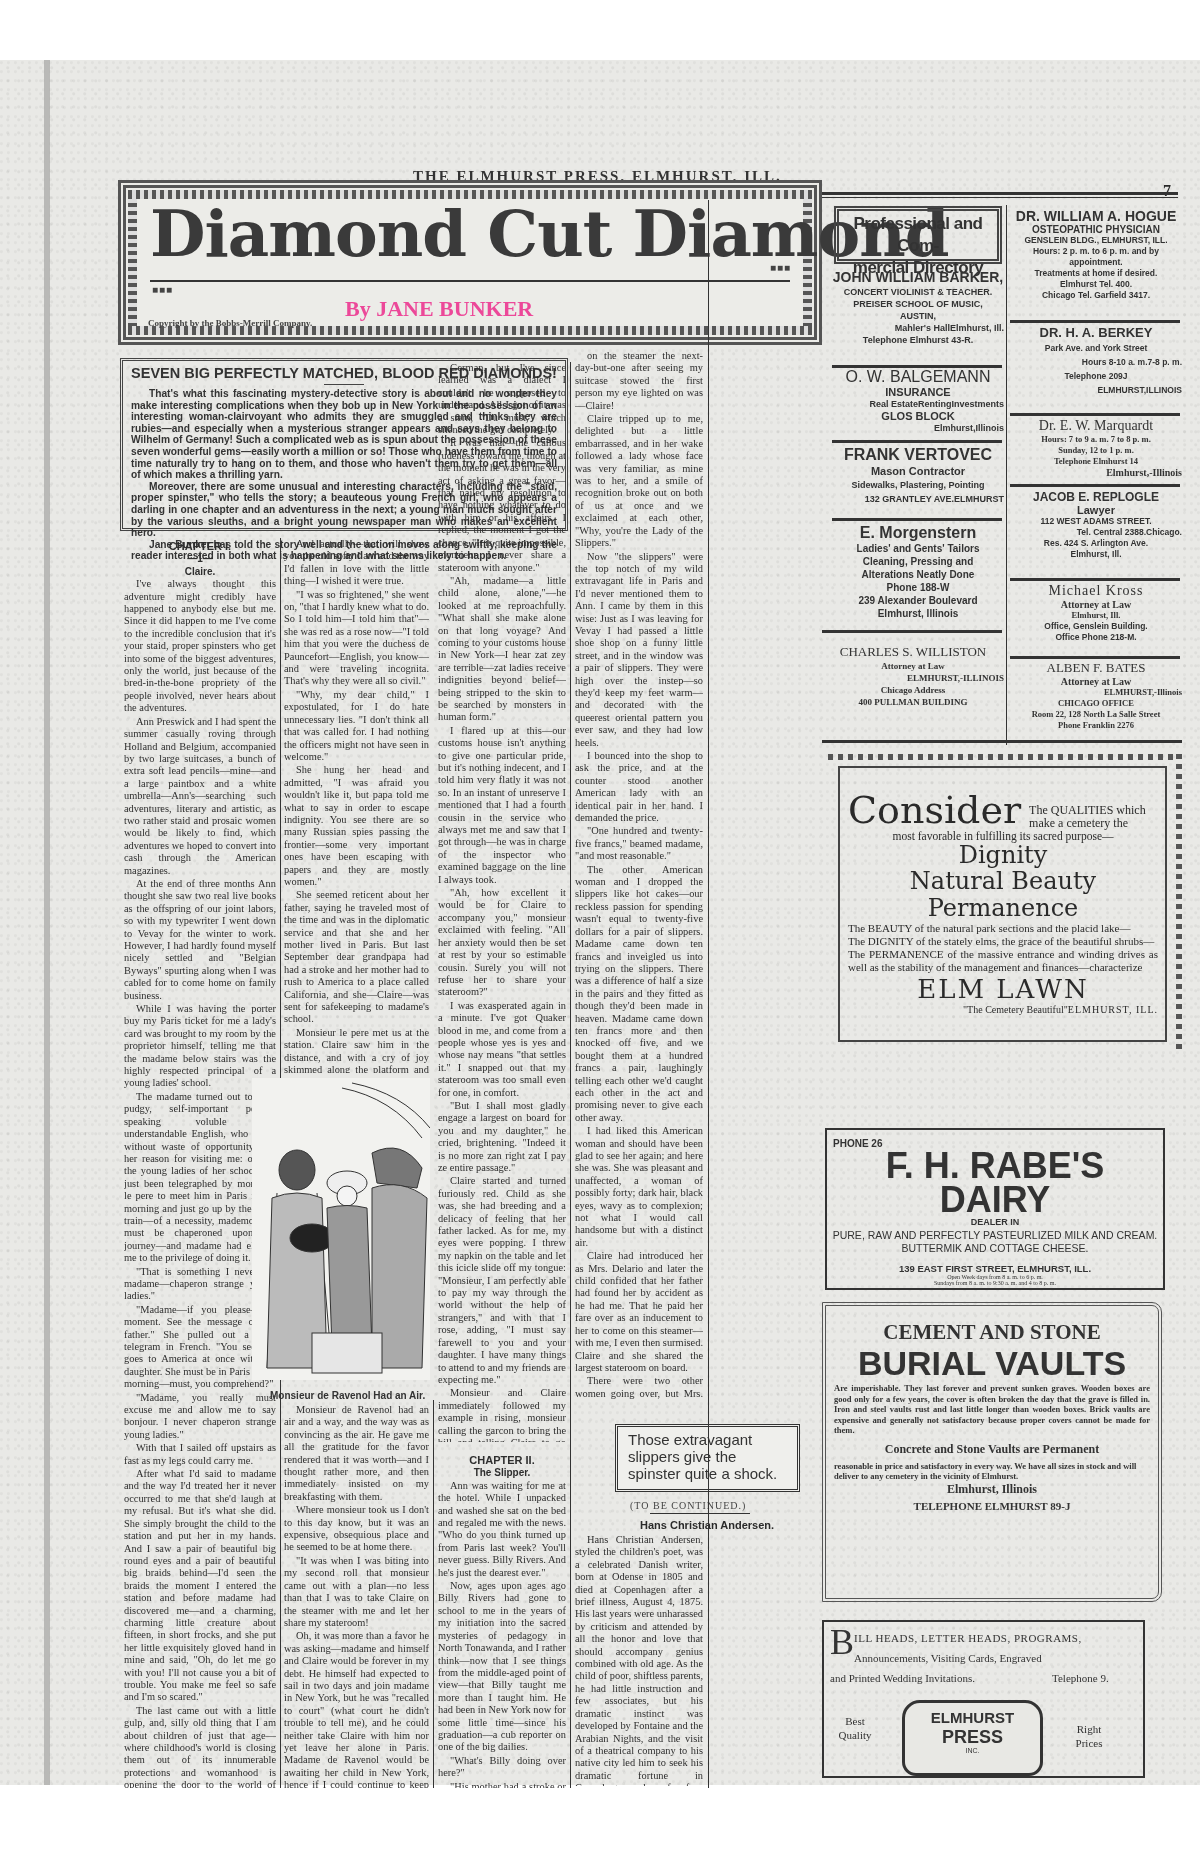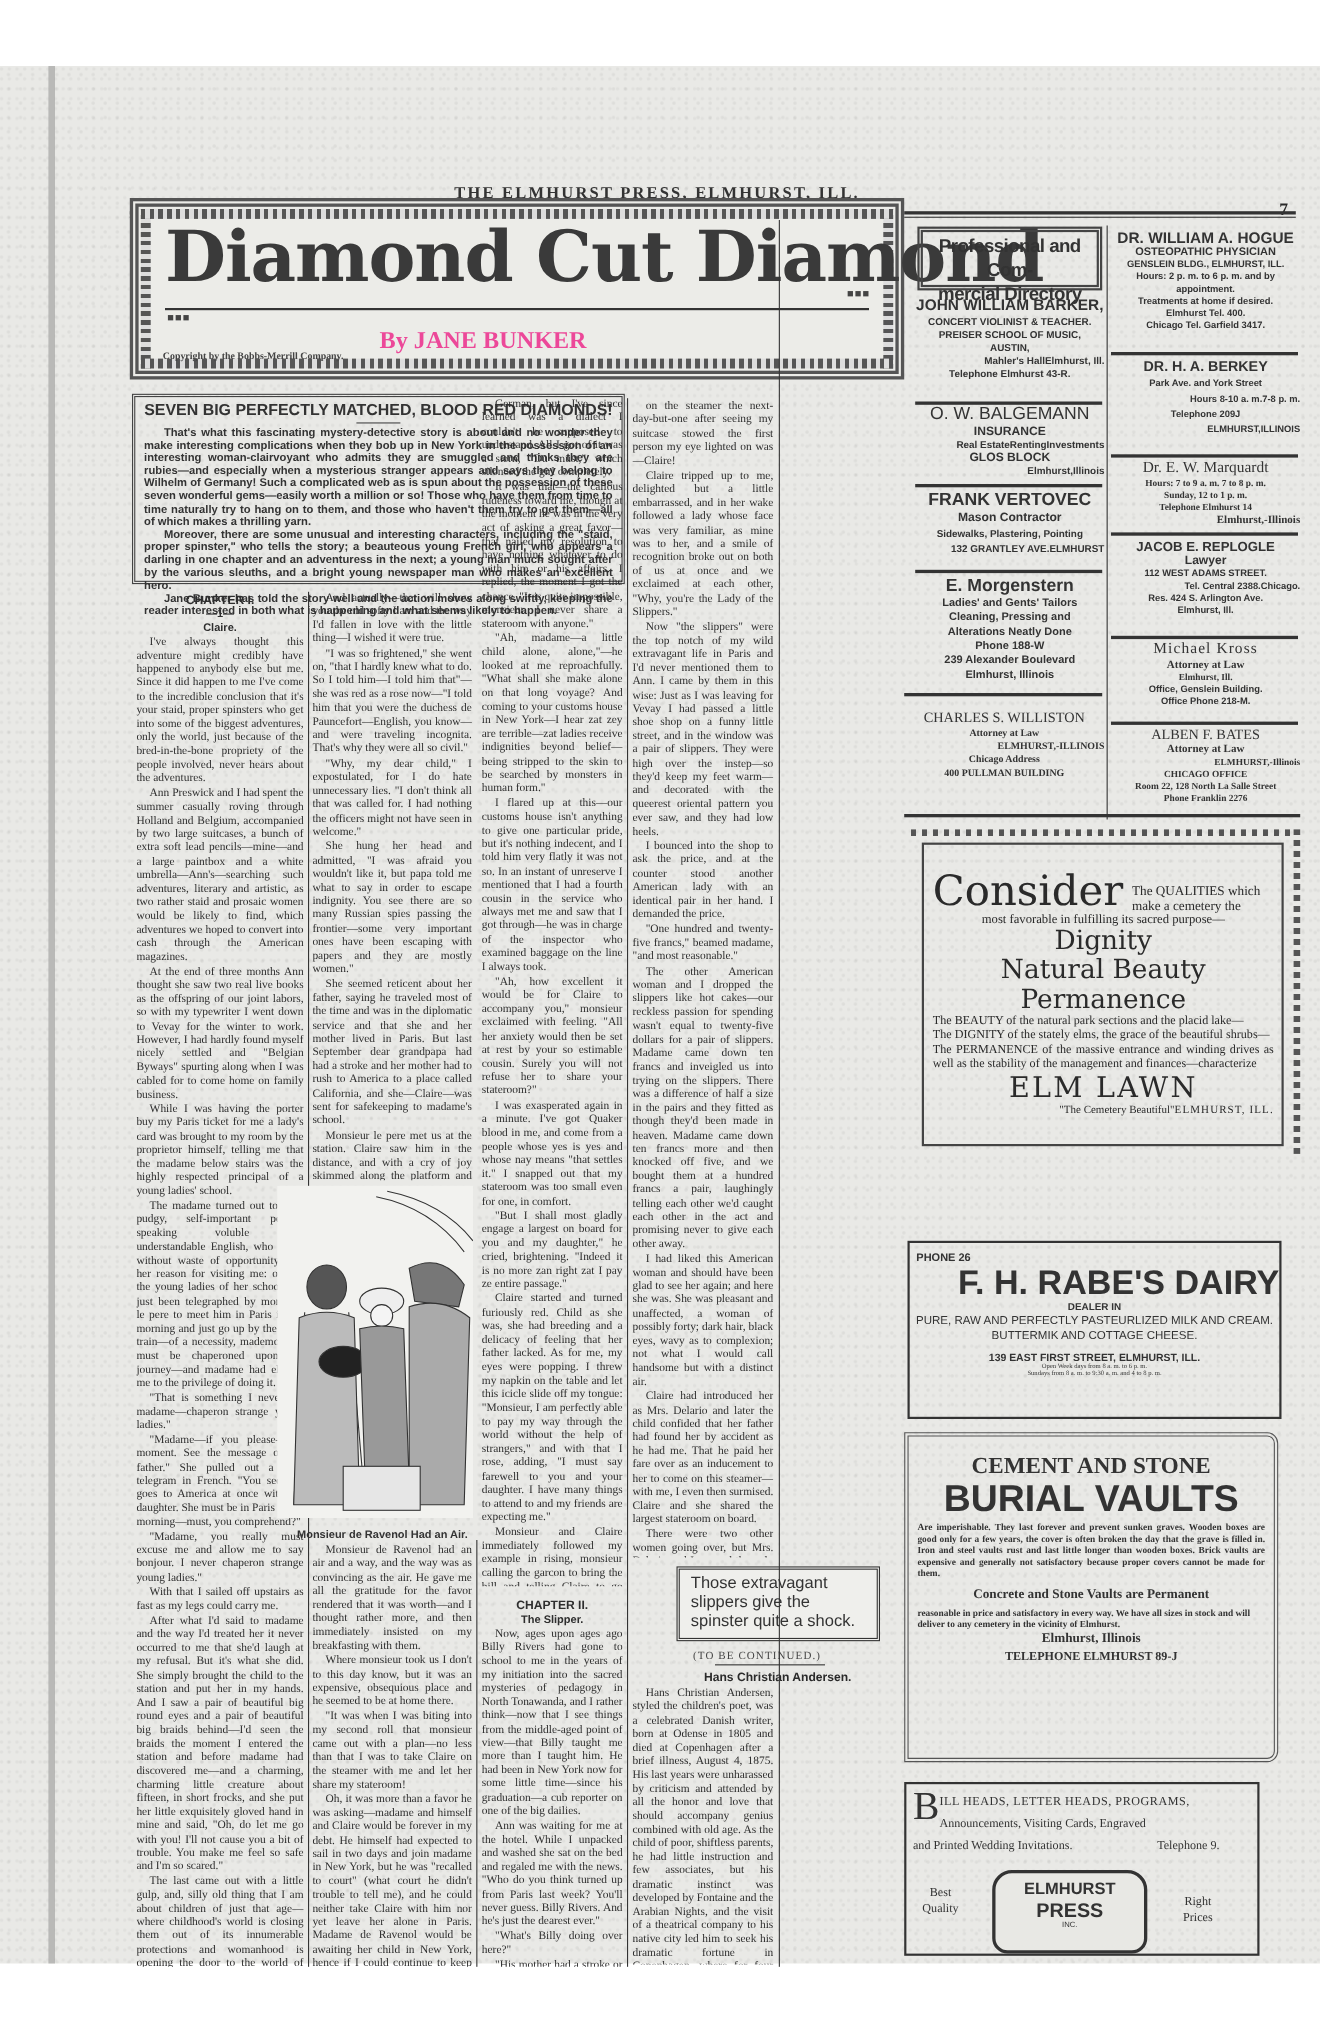--- a/index.html
+++ b/index.html
@@ -153,29 +153,29 @@
   <p>"Ah, how excellent it would be for Claire to accompany you," monsieur exclaimed with feeling. "All her anxiety would then be set at rest by your so estimable cousin. Surely you will not refuse her to share your stateroom?"</p>
   <p>I was exasperated again in a minute. I've got Quaker blood in me, and come from a people whose yes is yes and whose nay means "that settles it." I snapped out that my stateroom was too small even for one, in comfort.</p>
   <p>"But I shall most gladly engage a largest on board for you and my daughter," he cried, brightening. "Indeed it is no more zan right zat I pay ze entire passage."</p>
   <p>Claire started and turned furiously red. Child as she was, she had breeding and a delicacy of feeling that her father lacked. As for me, my eyes were popping. I threw my napkin on the table and let this icicle slide off my tongue: "Monsieur, I am perfectly able to pay my way through the world without the help of strangers," and with that I rose, adding, "I must say farewell to you and your daughter. I have many things to attend to and my friends are expecting me."</p>
   <p>Monsieur and Claire immediately followed my example in rising, monsieur calling the garcon to bring the bill and telling Claire to go with me to the saloon. As she was leaving he called her back for another communication not meant for me to understand. She, poor child, wasn't equal to the task he set, for she blurted out, very red in the face, "Papa wants me to beg you to take me with you—" and then stopped and looked at the floor, for the smile she saw in my face.</p>
 
 </div>
 <div class="col" style="left:438px;top:1452px;width:128px;height:336px;">
   <div class="chap">CHAPTER II.</div>
   <div class="sub">The Slipper.</div>
+  <p>Ann was waiting for me at the hotel. While I unpacked and washed she sat on the bed and regaled me with the news. "Who do you think turned up from Paris last week? You'll never guess. Billy Rivers. And he's just the dearest ever."</p>
   <p>Now, ages upon ages ago Billy Rivers had gone to school to me in the years of my initiation into the sacred mysteries of pedagogy in North Tonawanda, and I rather think—now that I see things from the middle-aged point of view—that Billy taught me more than I taught him. He had been in New York now for some little time—since his graduation—a cub reporter on one of the big dailies.</p>
-  <p>Ann was waiting for me at the hotel. While I unpacked and washed she sat on the bed and regaled me with the news. "Who do you think turned up from Paris last week? You'll never guess. Billy Rivers. And he's just the dearest ever."</p>
   <p>"What's Billy doing over here?"</p>
   <p>"His mother had a stroke or something while she was at Aix for the baths and Billy had to come over to get her home. They're going Cunard day after tomorrow if she's able to travel."</p>
 
 </div>
 <div class="vrule" style="left:570px;top:362px;height:1426px;"></div>
 
-<div class="col" style="left:575px;top:364px;width:128px;height:1052px;">
+<div class="col" style="left:575px;top:350px;width:128px;height:1052px;">
   <p>on the steamer the next-day-but-one after seeing my suitcase stowed the first person my eye lighted on was—Claire!</p>
   <p>Claire tripped up to me, delighted but a little embarrassed, and in her wake followed a lady whose face was very familiar, as mine was to her, and a smile of recognition broke out on both of us at once and we exclaimed at each other, "Why, you're the Lady of the Slippers."</p>
   <p>Now "the slippers" were the top notch of my wild extravagant life in Paris and I'd never mentioned them to Ann. I came by them in this wise: Just as I was leaving for Vevay I had passed a little shoe shop on a funny little street, and in the window was a pair of slippers. They were high over the instep—so they'd keep my feet warm—and decorated with the queerest oriental pattern you ever saw, and they had low heels.</p>
   <p>I bounced into the shop to ask the price, and at the counter stood another American lady with an identical pair in her hand. I demanded the price.</p>
   <p>"One hundred and twenty-five francs," beamed madame, "and most reasonable."</p>
   <p>The other American woman and I dropped the slippers like hot cakes—our reckless passion for spending wasn't equal to twenty-five dollars for a pair of slippers. Madame came down ten francs and inveigled us into trying on the slippers. There was a difference of half a size in the pairs and they fitted as though they'd been made in heaven. Madame came down ten francs more and then knocked off five, and we bought them at a hundred francs a pair, laughingly telling each other we'd caught each other in the act and promising never to give each other away.</p>
   <p>I had liked this American woman and should have been glad to see her again; and here she was. She was pleasant and unaffected, a woman of possibly forty; dark hair, black eyes, wavy as to complexion; not what I would call handsome but with a distinct air.</p>
   <p>Claire had introduced her as Mrs. Delario and later the child confided that her father had found her by accident as he had me. That he paid her fare over as an inducement to her to come on this steamer—with me, I even then surmised. Claire and she shared the largest stateroom on board.</p>
   <p>There were two other women going over, but Mrs. Delario and I seemed the only ones able to keep on our legs, while Claire stayed in her berth for almost the entire passage.</p>
 
@@ -356,21 +356,21 @@
     <div class="big" style="font-size:26px;line-height:30px;text-align:center;letter-spacing:2px;">ELM LAWN</div>
     <div class="two" style="font-size:10px;">
         <span>"The Cemetery Beautiful"</span>
         <span style="letter-spacing:1px;">ELMHURST, ILL.</span>
       </div>
   </div>
 </div>
 
 <div class="dairy">
   <div class="b" style="text-align:left;font-family:'Liberation Sans',sans-serif;font-weight:bold;font-size:10px;margin:8px 0 0 6px;">PHONE 26</div>
-  <div style="font-family:'Liberation Sans',sans-serif;font-weight:bold;font-size:31px;line-height:34px;text-align:right;">F. H. RABE'S DAIRY</div>
+  <div style="font-family:'Liberation Sans',sans-serif;font-weight:bold;font-size:36px;line-height:34px;">F. H. RABE'S DAIRY</div>
   <div style="font-family:'Liberation Sans',sans-serif;font-weight:bold;font-size:9px;">DEALER IN</div>
   <div style="font-family:'Liberation Sans',sans-serif;font-size:10.5px;line-height:13px;padding:2px 4px;">PURE, RAW AND PERFECTLY PASTEURLIZED MILK AND CREAM. BUTTERMIK AND COTTAGE CHEESE.</div>
   <div style="font-family:'Liberation Sans',sans-serif;font-weight:bold;font-size:9.5px;margin-top:6px;">139 EAST FIRST STREET, ELMHURST, ILL.</div>
   <div style="font-size:6px;">Open Week days from 8 a. m. to 6 p. m.</div>
   <div style="font-size:6px;">Sundays from 8 a. m. to 9:30 a. m. and 4 to 8 p. m.</div>
 </div>
 
 <div class="vaults">
   <div class="s" style="font-size:21px;font-weight:bold;margin-top:14px;">CEMENT AND STONE</div>
   <div style="font-family:'Liberation Sans',sans-serif;font-weight:bold;font-size:34px;line-height:36px;">BURIAL VAULTS</div>

